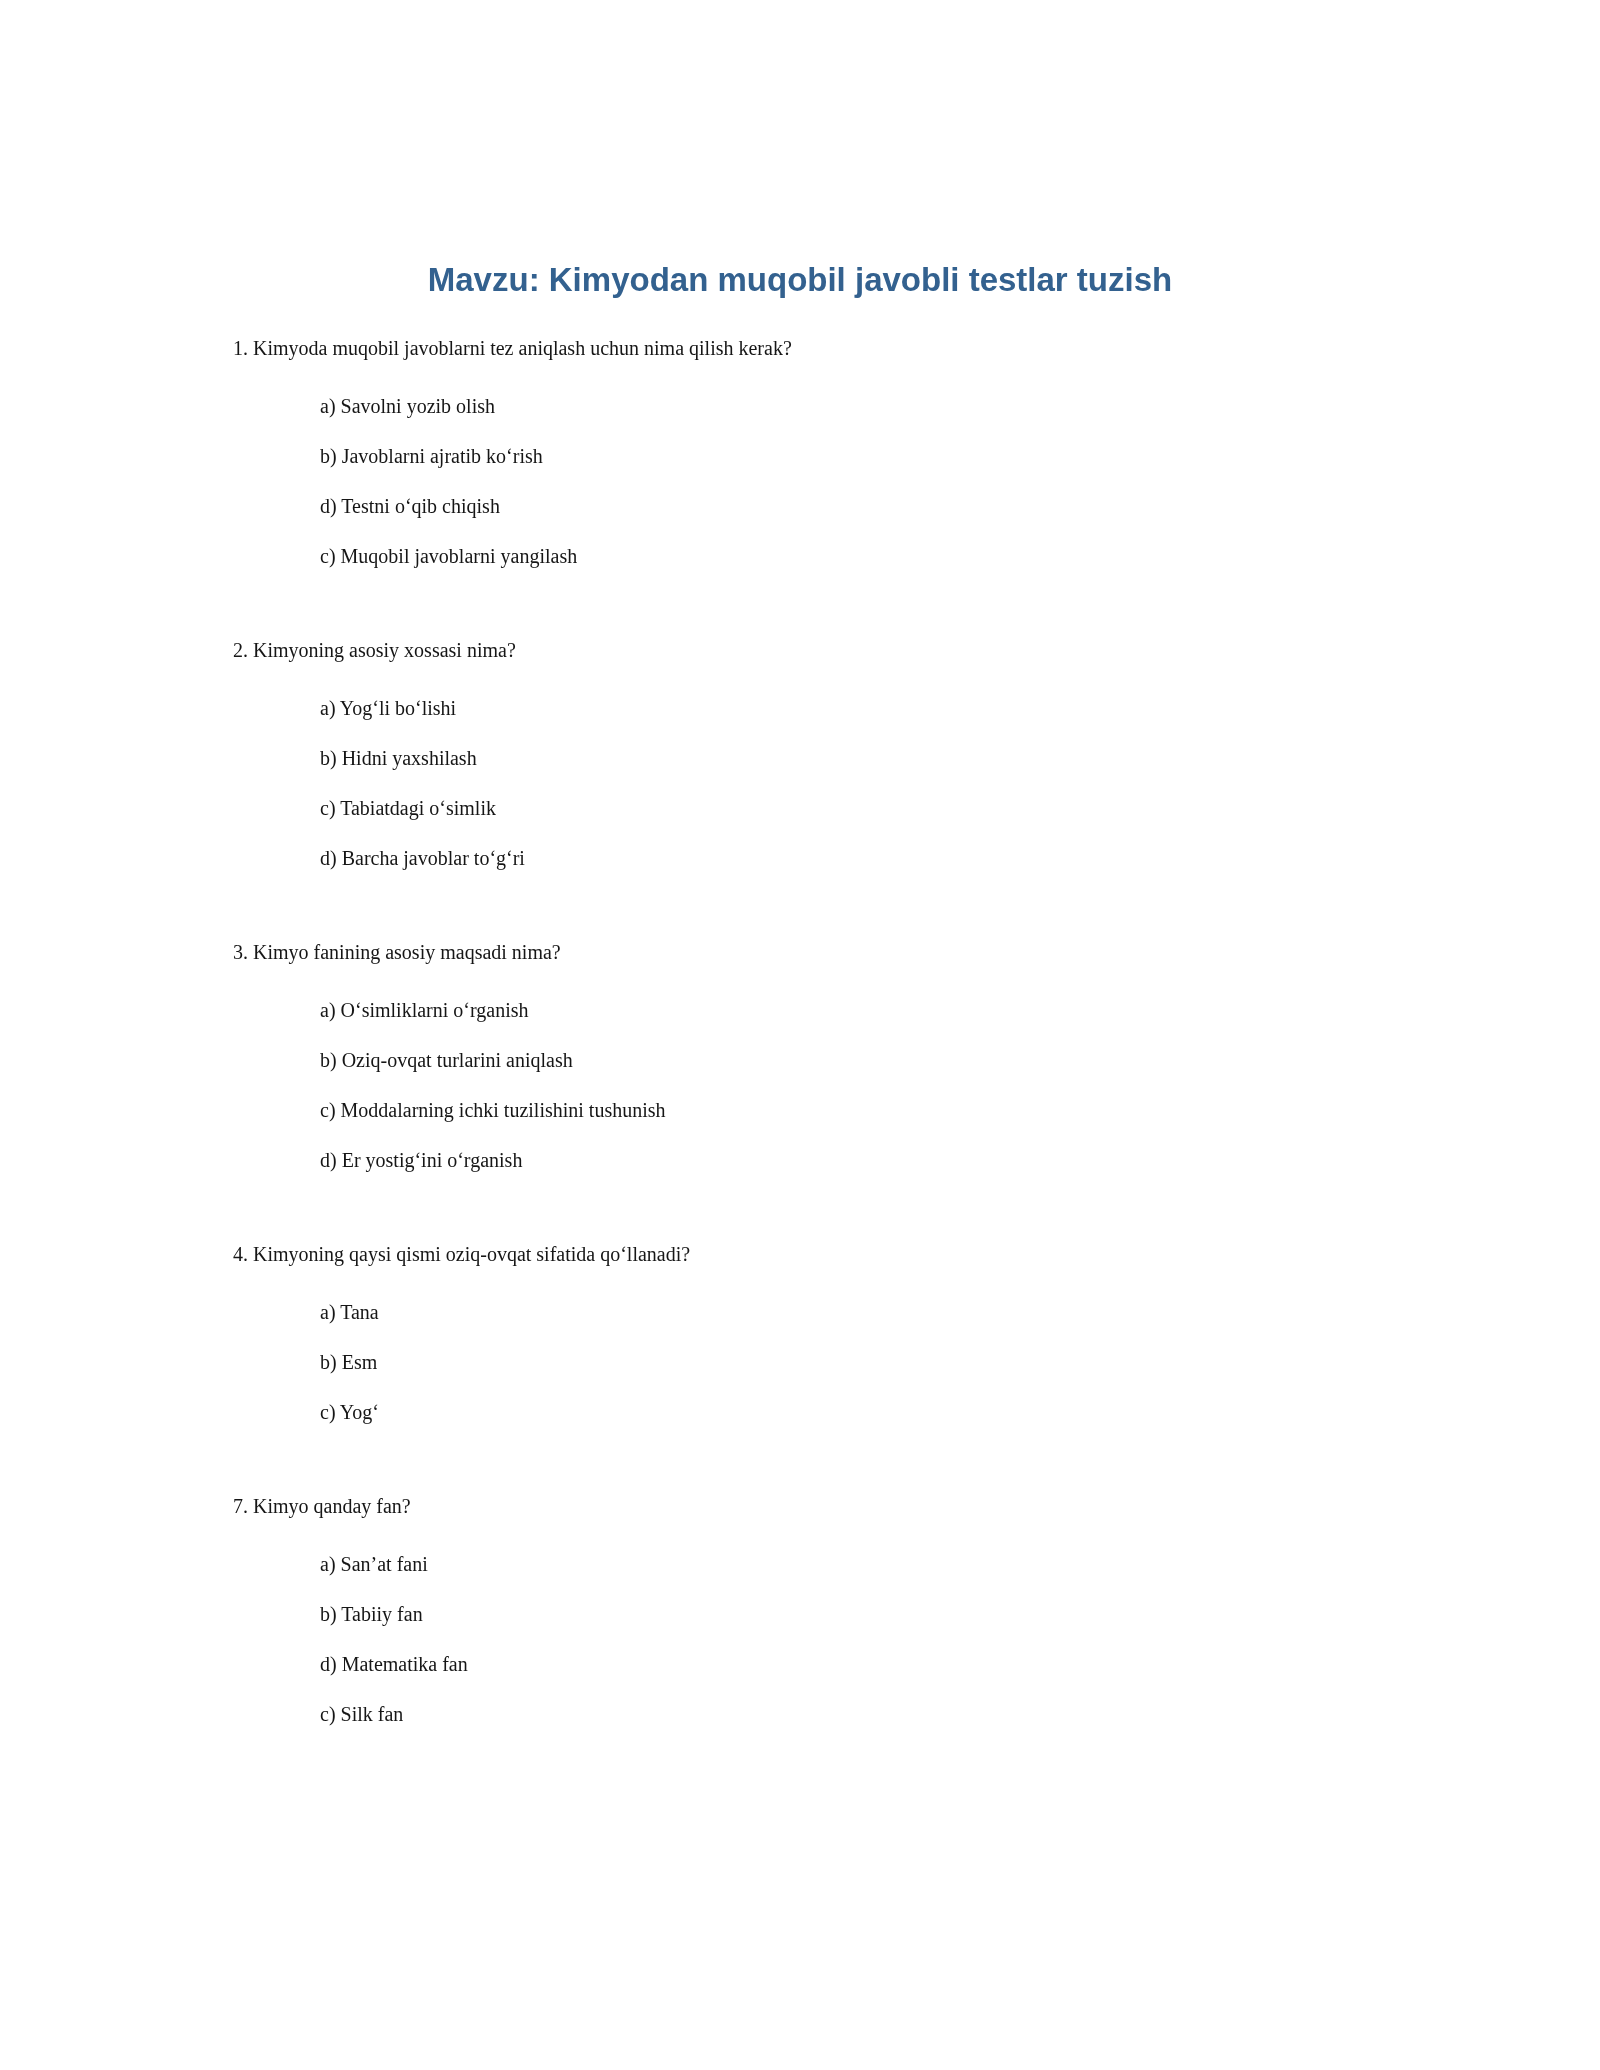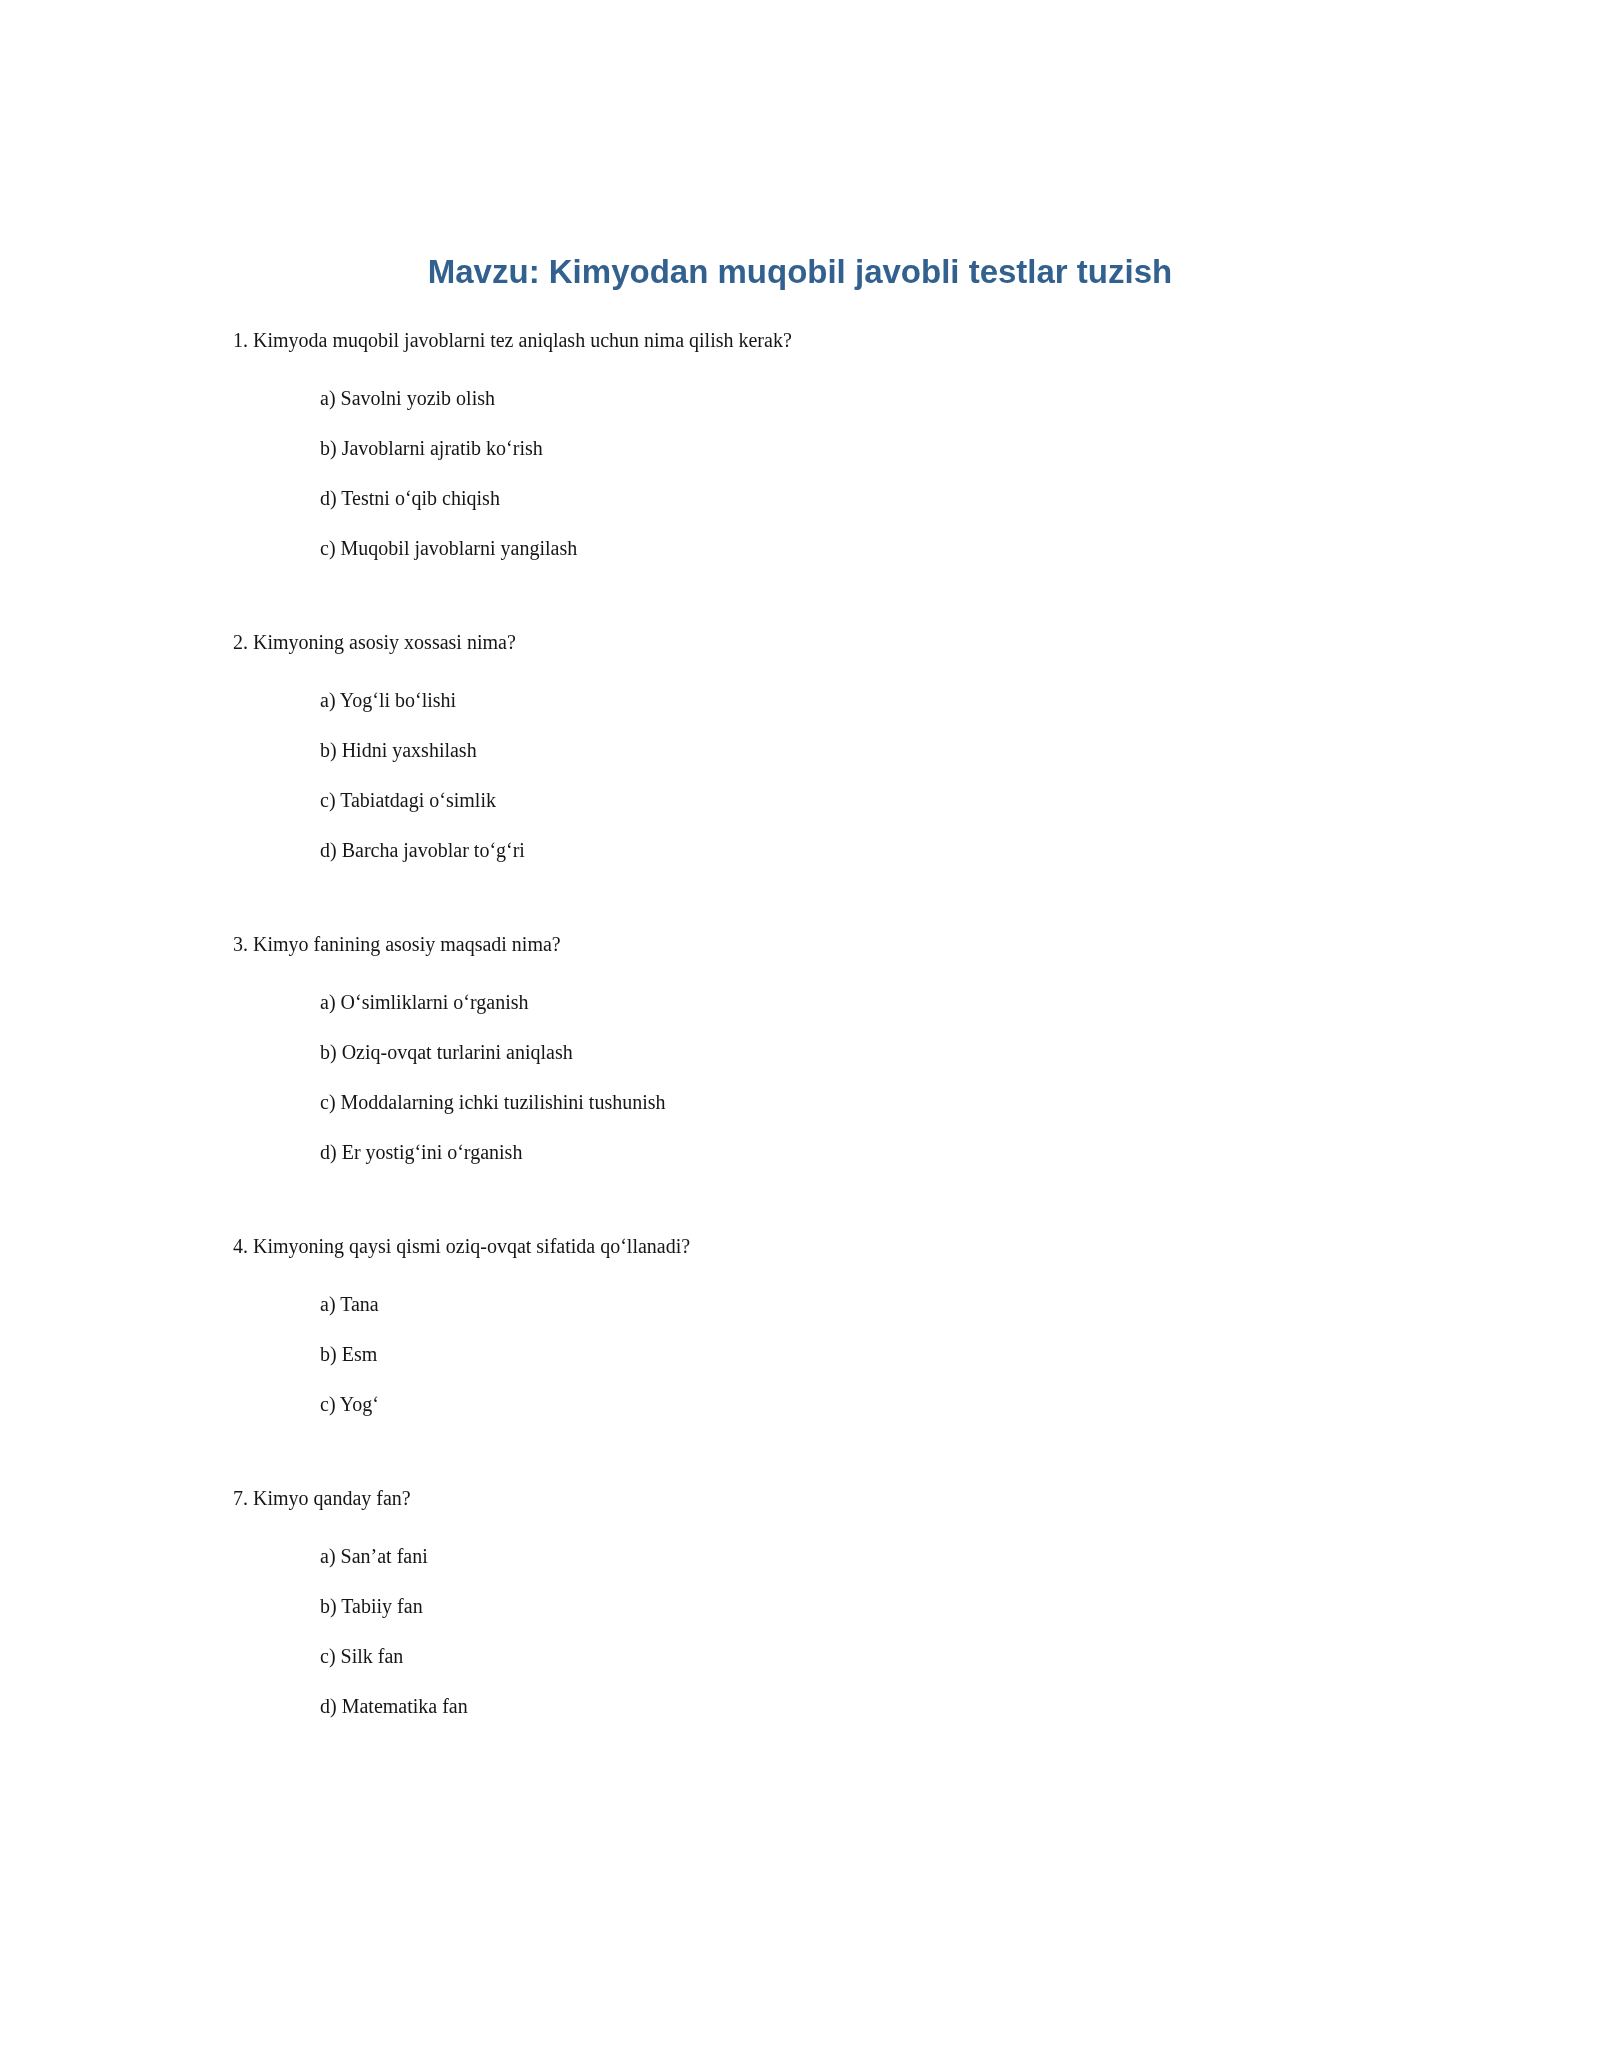--- a/index.html
+++ b/index.html
@@ -10,21 +10,21 @@
   .page {
     position: relative;
     width: 1600px;
     height: 2070px;
     overflow: hidden;
     background: #ffffff;
     color: #161616;
     font-family: "Liberation Serif", serif;
   }
   .doc-title {
-    margin: 4px;
+    margin: 12px;
     padding-top: 245px;
     text-align: center;
     font-family: "Liberation Sans", sans-serif;
     font-weight: 700;
     font-size: 33px;
     line-height: 46px;
   }
   .questions {
     padding-left: 233px;
     padding-right: 140px;
@@ -80,17 +80,17 @@
       <div class="question-block">
     <p class="question-text">4. Kimyoning qaysi qismi oziq-ovqat sifatida qo‘llanadi?</p>
   <p class="option">a) Tana</p>
         <p class="option">b) Esm</p>
         <p class="option">c) Yog‘</p>
       </div>
       <div class="question-block">
     <p class="question-text">7. Kimyo qanday fan?</p>
   <p class="option">a) San’at fani</p>
         <p class="option">b) Tabiiy fan</p>
+        <p class="option">d) Matematika fan</p>
         <p class="option">c) Silk fan</p>
-        <p class="option">d) Matematika fan</p>
       </div>
     </div>
 </div>
 
 </body></html>

